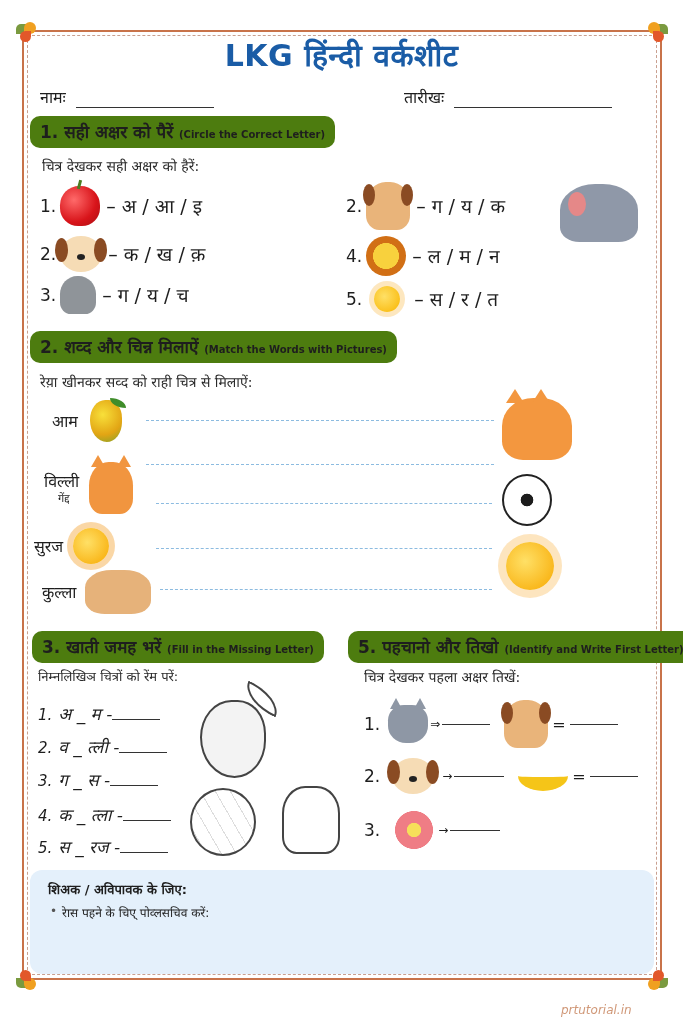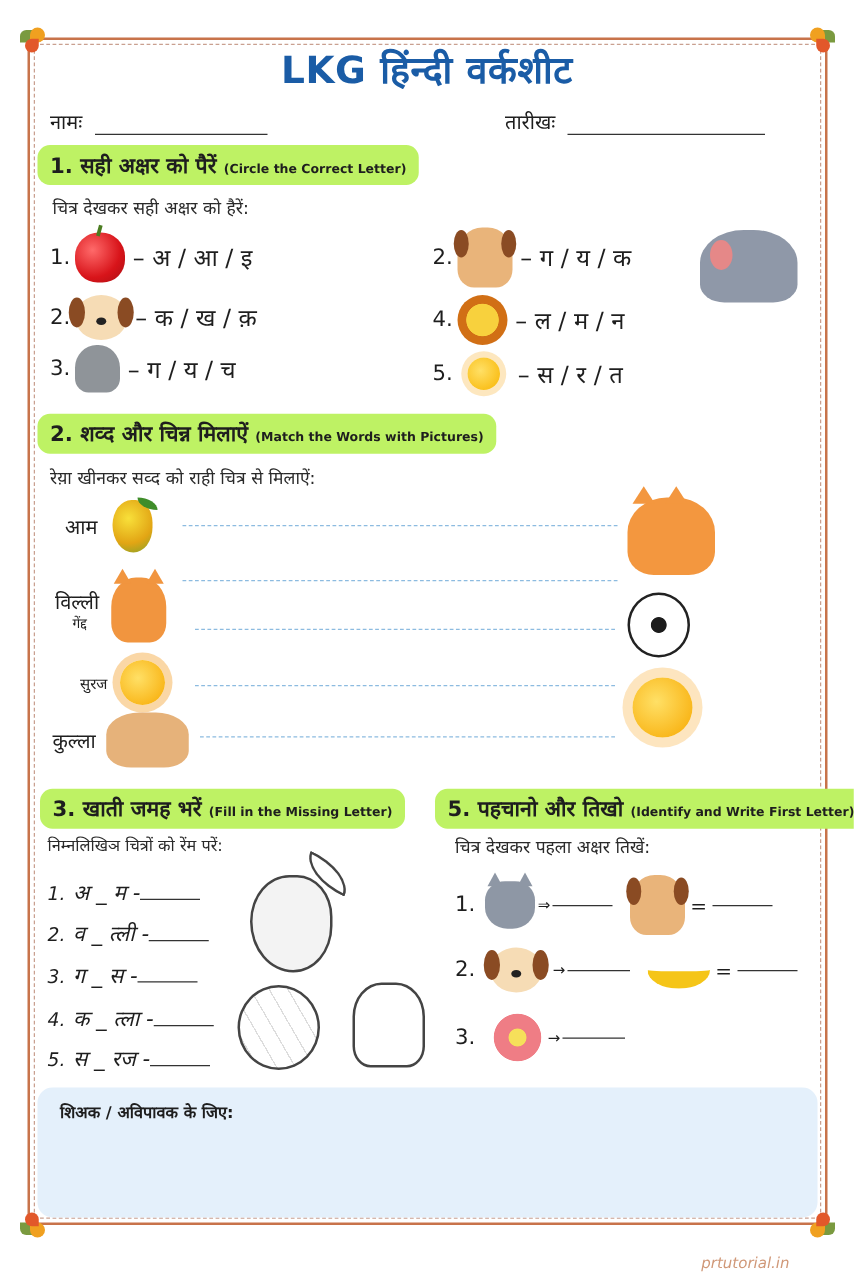--- a/index.html
+++ b/index.html
@@ -26,21 +26,21 @@
     .title {
       position: absolute; left: 0; width: 683px; top: 34px; text-align: center;
       font-size: 30px; font-weight: bold; color: #1a5ca6; letter-spacing: 0.5px;
     }
     .field { position: absolute; top: 86px; font-size: 16px; display: flex; align-items: flex-end; }
     .field .line { display: inline-block; border-bottom: 1.5px solid #333; margin-left: 10px; height: 14px; }
     .f-name { left: 40px; } .f-name .line { width: 138px; }
     .f-date { left: 404px; } .f-date .line { width: 158px; }
 
     .sec-head {
-      position: absolute; background: #bef264; border-radius: 10px;
+      position: absolute; background: #4d7c0f; border-radius: 10px;
       padding: 4px 10px 5px 10px; font-size: 17px; font-weight: bold; color: #1e1e1e;
       white-space: nowrap;
     }
     .sec-head small { font-size: 10px; font-weight: bold; }
     .instr { position: absolute; font-size: 14px; color: #2a2a2a; }
 
     .q { position: absolute; display: flex; align-items: center; font-size: 19px; white-space: nowrap; }
     .q .num { font-size: 17px; margin-right: 4px; }
     .q .opts { margin-left: 6px; }
 
@@ -190,21 +190,21 @@
   <span>आम</span>
   <span class="pic mango" style="margin-left:12px;"></span>
 </div>
 <div class="q" style="left:44px; top:448px; font-size:16px;">
   <span>विल्ली</span>
   <span class="pic cat" style="margin-left:10px; margin-top:14px;"></span>
 </div>
 <div class="q" style="left:58px; top:490px; font-size:11px;text-align:center;">
   <span>गेंद्द</span>
 </div>
-<div class="q" style="left:64px; top:522px; font-size:12px;">
+<div class="q" style="left:34px; top:522px; font-size:16px;">
   <span>सुरज</span>
   <span class="pic sun-md" style="margin-left:10px;"></span>
 </div>
 <div class="q" style="left:42px; top:570px; font-size:16px;">
   <span>कुल्ला</span>
   <span class="pic dog-play" style="margin-left:8px;"></span>
 </div>
 
 <div class="dash" style="left:146px; top:420px; width:348px;"></div>
 <div class="dash" style="left:146px; top:464px; width:348px;"></div>
@@ -272,15 +272,16 @@
 </div>
 <div class="q" style="left:364px; top:808px; font-size:16px;">
   <span class="num">3.</span>
   <span class="pic flower" style="margin-left:8px;"></span>
   <span class="arr">→</span>
   <span class="blank" style="width:50px;"></span>
 </div>
 
 <div class="note-box">
   <div class="note-title">शिअक / अविपावक के जिए:</div>
+  <div class="note-item">रेास पहने के चिए् पोव्लसचिव करें:</div>
 </div>
 
 <div class="footer">prtutorial.in</div>
 
 </body></html>

